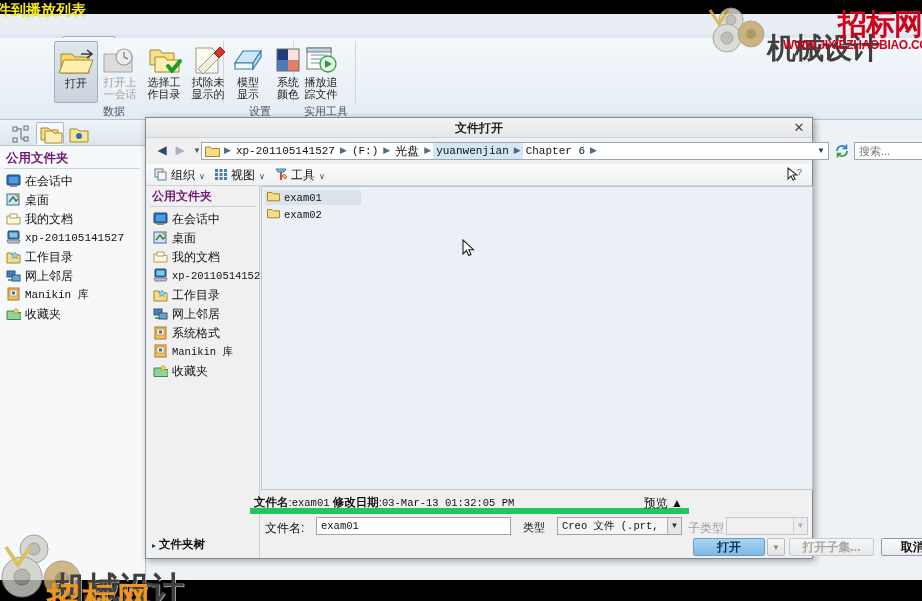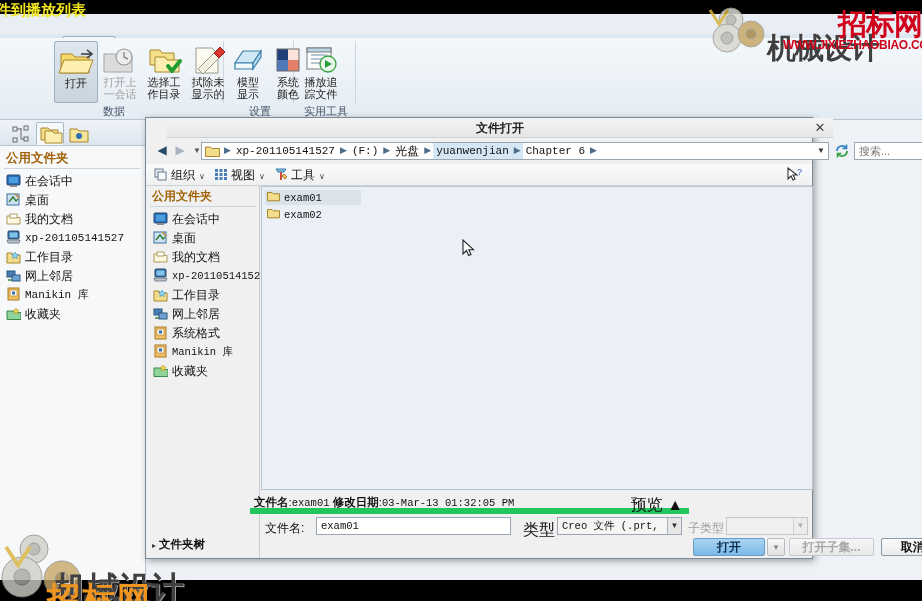--- a/index.html
+++ b/index.html
@@ -78,21 +78,21 @@
   }
   .navtab{
     position:absolute; top:2px; width:28px; height:23px;
     border:1px solid transparent; border-radius:2px;
   }
   .navtab.active{
     background:#f6f8fa; border:1px solid #a9bac9; border-bottom-color:#f6f8fa;
   }
   .pane-head{
     position:absolute; left:6px; top:30px; font-weight:bold;
-    font-size:12.5px; color:#a16207;
+    font-size:12.5px; color:#701a75;
   }
   .pane-head-rule{
     position:absolute; left:4px; top:48px; width:136px; height:1px;
     background:#c9d4de;
   }
   .fitem{
     position:absolute; left:6px; height:19px; line-height:19px;
     font-size:12px; color:#111; white-space:nowrap;
   }
   .fitem .fico{
@@ -110,21 +110,21 @@
   #dialog{
     position:absolute; left:145px; top:117px; width:668px; height:442px;
     background:#f0f0f0; border:1px solid #7c8a97;
     box-shadow:2px 2px 7px rgba(0,0,0,.35);
   }
   #dlg-title{
     position:absolute; left:0; top:0; width:100%; height:20px;
     background:linear-gradient(#f4f4f4,#e4e6e8);
     border-bottom:1px solid #d0d3d6;
     text-align:center; line-height:20px; font-size:12px;
-    font-weight:bold; color:#222;margin-left:21px;
+    font-weight:bold; color:#222;
   }
   #dlg-close{
     position:absolute; right:5px; top:2px; width:16px; height:16px;
     line-height:15px; text-align:center; font-size:13px; color:#444;
   }
 
   
   #addr-row{
     position:absolute; left:0; top:21px; width:100%; height:24px;
   }
@@ -223,33 +223,33 @@
     border-bottom:6px solid #22c55e;
   }
   #infotext{
     position:absolute; left:4px; top:3px; font-size:11.5px; color:#111;
   }
   #infotext b{ font-weight:bold; }
   #infotext .mono{
     font-family:"Liberation Mono","DejaVu Sans Mono",monospace; font-size:10.5px;
   }
   #preview-toggle{
-    position:absolute; right:6px; top:3px; font-size:16px; color:#111;
+    position:absolute; right:6px; top:3px; font-size:12px; color:#111;
   }
 
   
   #fnrow{ position:absolute; left:115px; top:398px; width:552px; height:24px; }
   #fn-label{ position:absolute; left:4px; top:4px; font-size:12px; color:#111; }
   #fn-input{
     position:absolute; left:55px; top:1px; width:195px; height:18px;
     background:#fff; border:1px solid #9aa7b2;
     font-family:"Liberation Mono","DejaVu Sans Mono",monospace;
     font-size:10.5px; color:#111; line-height:17px; padding-left:4px;
   }
-  #type-label{ position:absolute; left:262px; top:4px; font-size:16px; color:#111; }
+  #type-label{ position:absolute; left:262px; top:4px; font-size:11px; color:#111; }
   #type-select{
     position:absolute; left:296px; top:1px; width:125px; height:18px;
     background:#f5f5f5; border:1px solid #9aa7b2;
   }
   #type-select .tval{
     position:absolute; left:4px; top:0; height:16px; line-height:17px;
     font-family:"Liberation Mono","DejaVu Sans Mono",monospace;
     font-size:10.5px; color:#111; white-space:nowrap; overflow:hidden; width:100px;
   }
   #type-select .tarrow{

